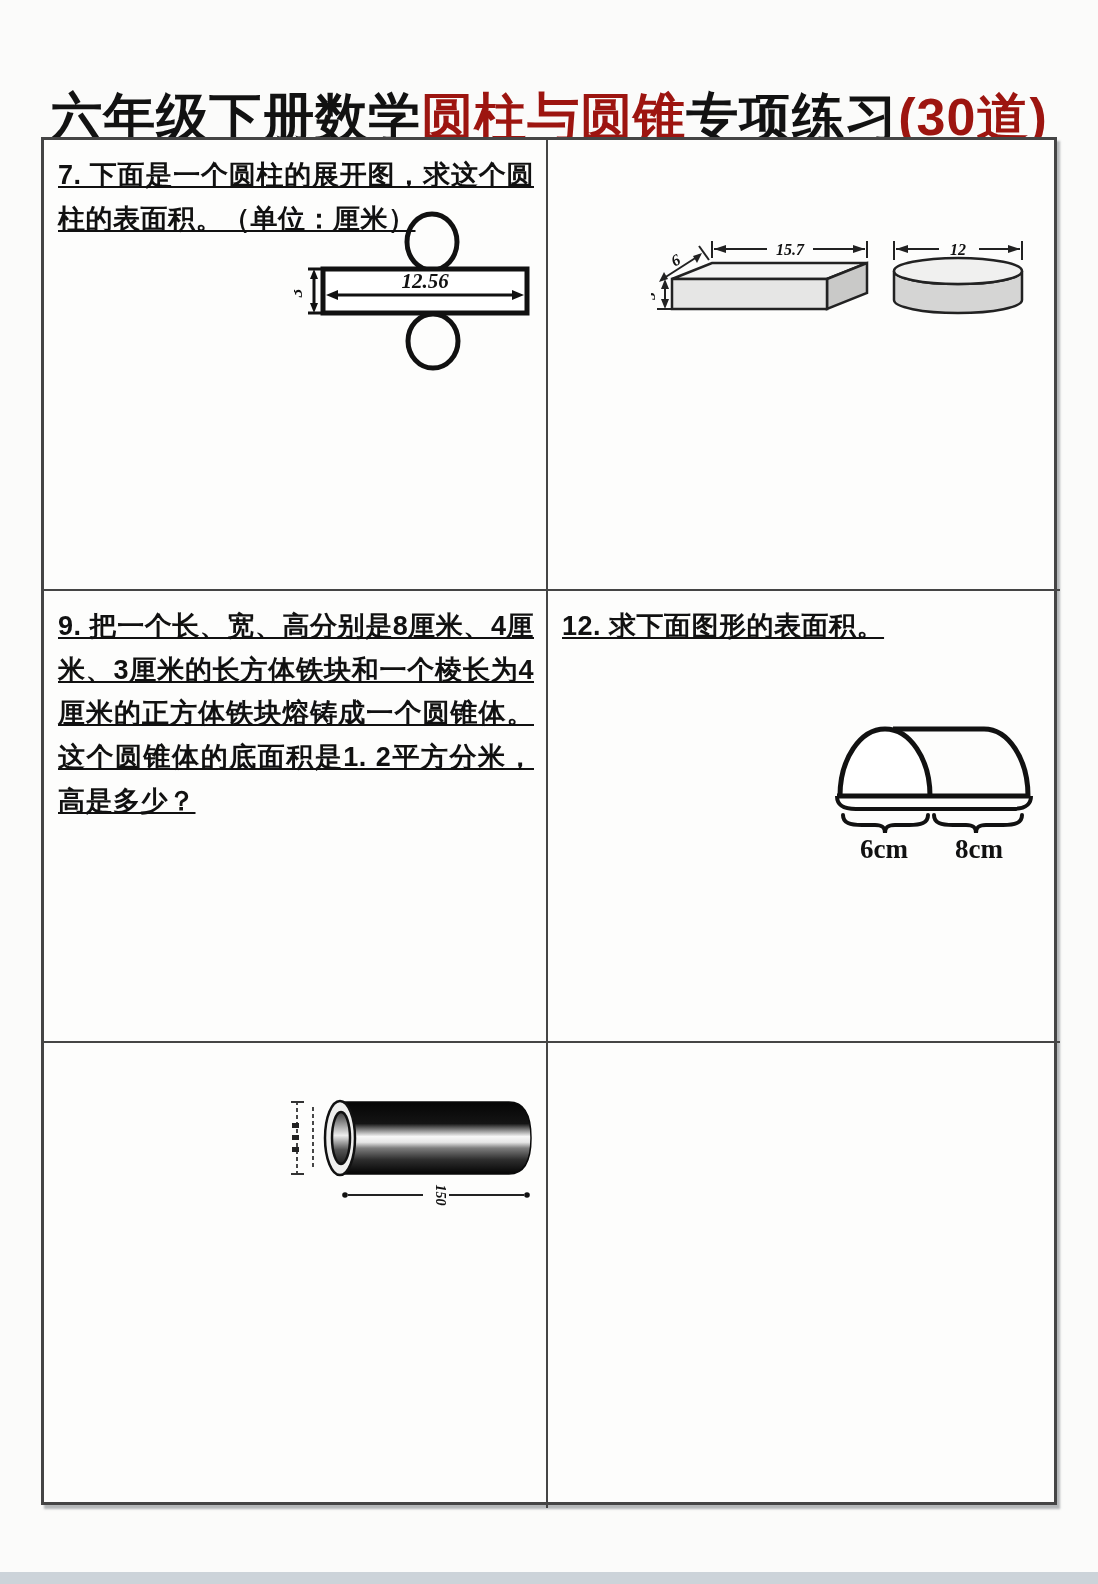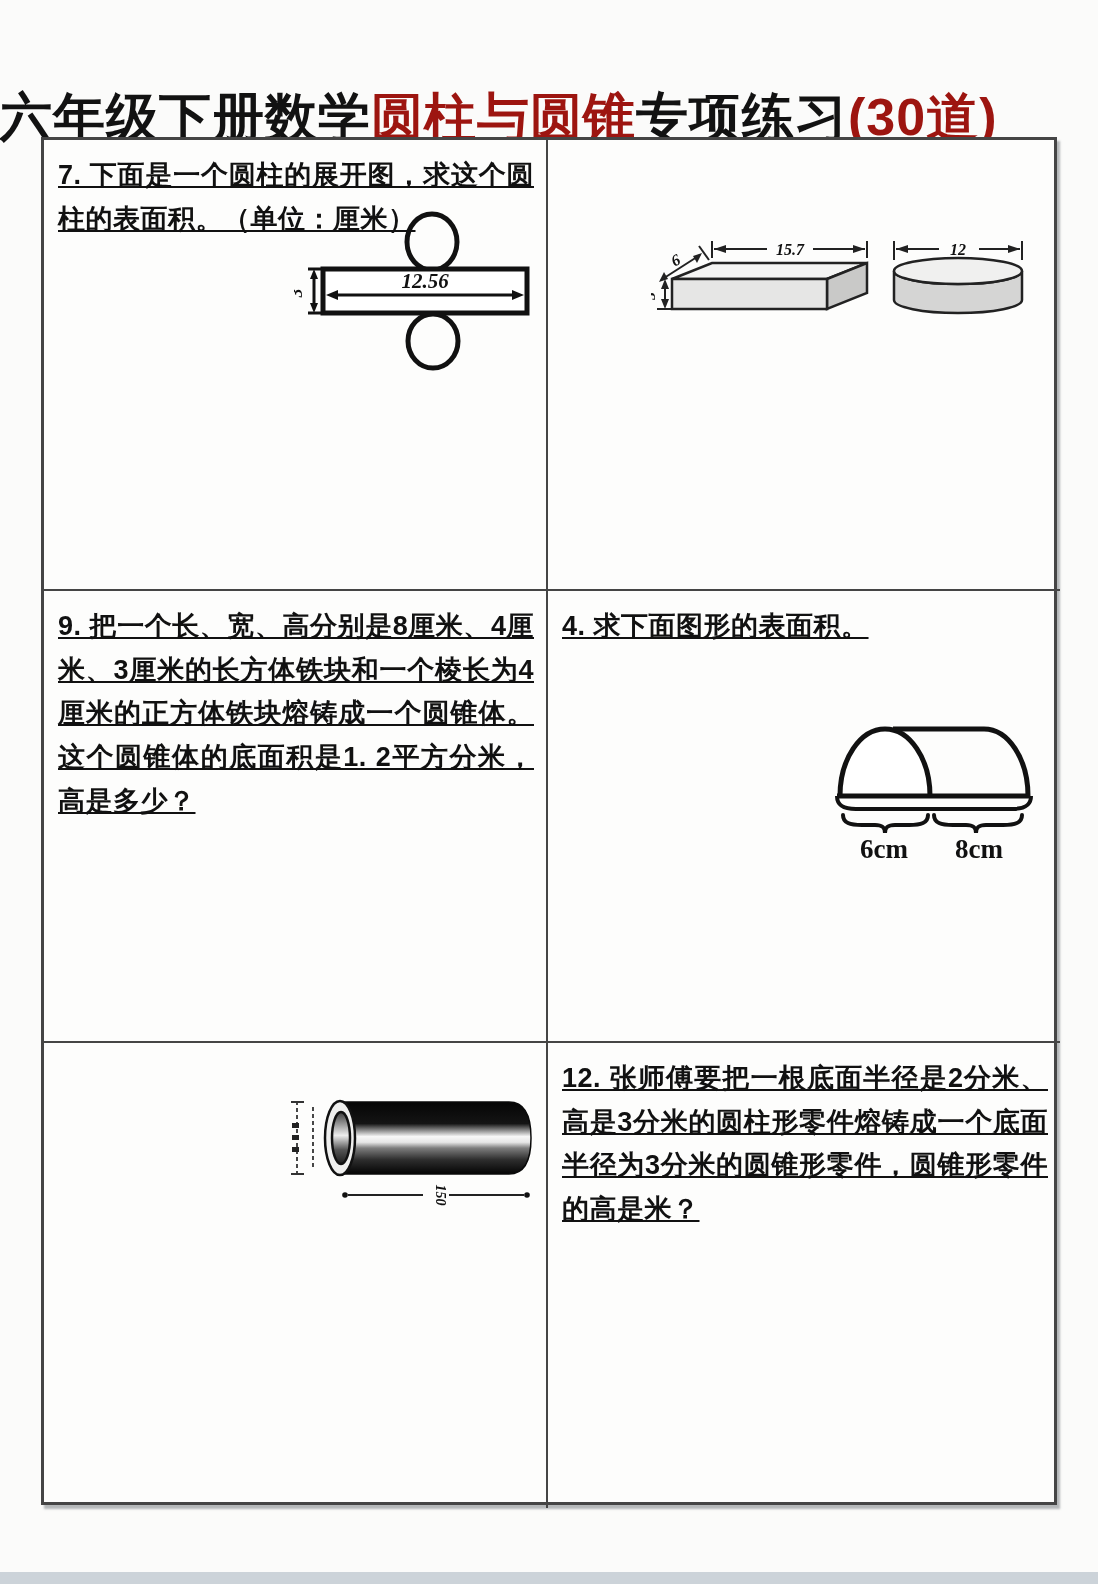--- a/index.html
+++ b/index.html
@@ -4,21 +4,21 @@
 <style>
   html,body{margin:0;padding:0;}
   body{
     width:1098px;height:1584px;position:relative;overflow:hidden;
     background:#fbfbfa;
     font-family:"Liberation Sans","DejaVu Sans",sans-serif;
     -webkit-font-smoothing:antialiased;
   }
   .page-title{
     position:absolute;left:0;top:48px;width:100%;
-    font-size:52px;font-weight:900;
+    text-align:center;font-size:52px;font-weight:900;
     color:#121212;letter-spacing:1px;white-space:nowrap;
   }
   .grid{
     position:absolute;left:41px;top:137px;width:1016px;height:1368px;
     display:grid;grid-template-columns:504px 512px;grid-template-rows:451px 452px 465px;
     border:3px solid #454545;background:#fdfdfc;box-sizing:border-box;
     box-shadow:3px 4px 2px rgba(110,115,120,.5);
   }
   .cell{
     position:relative;box-sizing:border-box;
@@ -104,21 +104,21 @@
       <polygon points="369,11 357,7 357,15" fill="#222"></polygon>
       <text class="dim-num" x="307" y="17" font-size="16" text-anchor="middle">12</text>
     </svg>
   </div>
 
   <div class="cell">
     <p class="qtext">9. 把一个长、宽、高分别是8厘米、4厘米、3厘米的长方体铁块和一个棱长为4厘米的正方体铁块熔铸成一个圆锥体。这个圆锥体的底面积是1. 2平方分米，高是多少？</p>
   </div>
 
   <div class="cell last-col">
-    <p class="qtext">4. 求下面图形的表面积。</p>
+    <p class="qtext">12. 求下面图形的表面积。</p>
     <svg class="fig" style="left:283px;top:123px" width="206" height="152" viewBox="0 0 206 152">
       <path d="M6,82 C6,92 13,95 25,95 L181,95 C193,95 200,92 200,82" fill="none" stroke="#111" stroke-width="4"></path>
       <path d="M9,82 A45 67 0 0 1 99,82" fill="#fff" stroke="#111" stroke-width="5"></path>
       <path d="M62,15 L153,15 A44 67 0 0 1 197,82" fill="none" stroke="#111" stroke-width="5"></path>
       <line x1="6" y1="82" x2="198" y2="82" stroke="#111" stroke-width="5"></line>
       <path d="M12,101 C12,109 19,111 31,111 L44,111 C51,111 54,113 54,119 C54,113 57,111 64,111 L78,111 C90,111 97,109 97,101" fill="none" stroke="#111" stroke-width="4" stroke-linecap="round"></path>
       <path d="M103,101 C103,109 110,111 122,111 L135,111 C142,111 145,113 145,119 C145,113 148,111 155,111 L172,111 C184,111 191,109 191,101" fill="none" stroke="#111" stroke-width="4" stroke-linecap="round"></path>
       <text class="dim-cm" x="53" y="144" font-size="27" text-anchor="middle">6cm</text>
       <text class="dim-cm" x="148" y="144" font-size="27" text-anchor="middle">8cm</text>
     </svg>
@@ -157,19 +157,16 @@
       <ellipse cx="54" cy="45" rx="9" ry="26" fill="url(#holeG)" stroke="#111" stroke-width="2.5"></ellipse>
 
       <circle cx="58" cy="102" r="2.8" fill="#111"></circle>
       <circle cx="240" cy="102" r="2.8" fill="#111"></circle>
       <line x1="61" y1="102" x2="136" y2="102" stroke="#222" stroke-width="2"></line>
       <line x1="162" y1="102" x2="237" y2="102" stroke="#222" stroke-width="2"></line>
       <text class="dim-num" x="149" y="102" font-size="14" text-anchor="middle" transform="rotate(90 149 102)">150</text>
     </svg>
   </div>
 
-  <div class="cell last-col last-row">
-    <p class="qtext">12. 张师傅要把一根底面半径是2分米、高是3分米的圆柱形零件熔铸成一个底面半径为3分米的圆锥形零件，圆锥形零件的高是米？</p>
-  </div>
 
 </div>
 
 <div class="bottom-strip"></div>
 
 </body></html>

